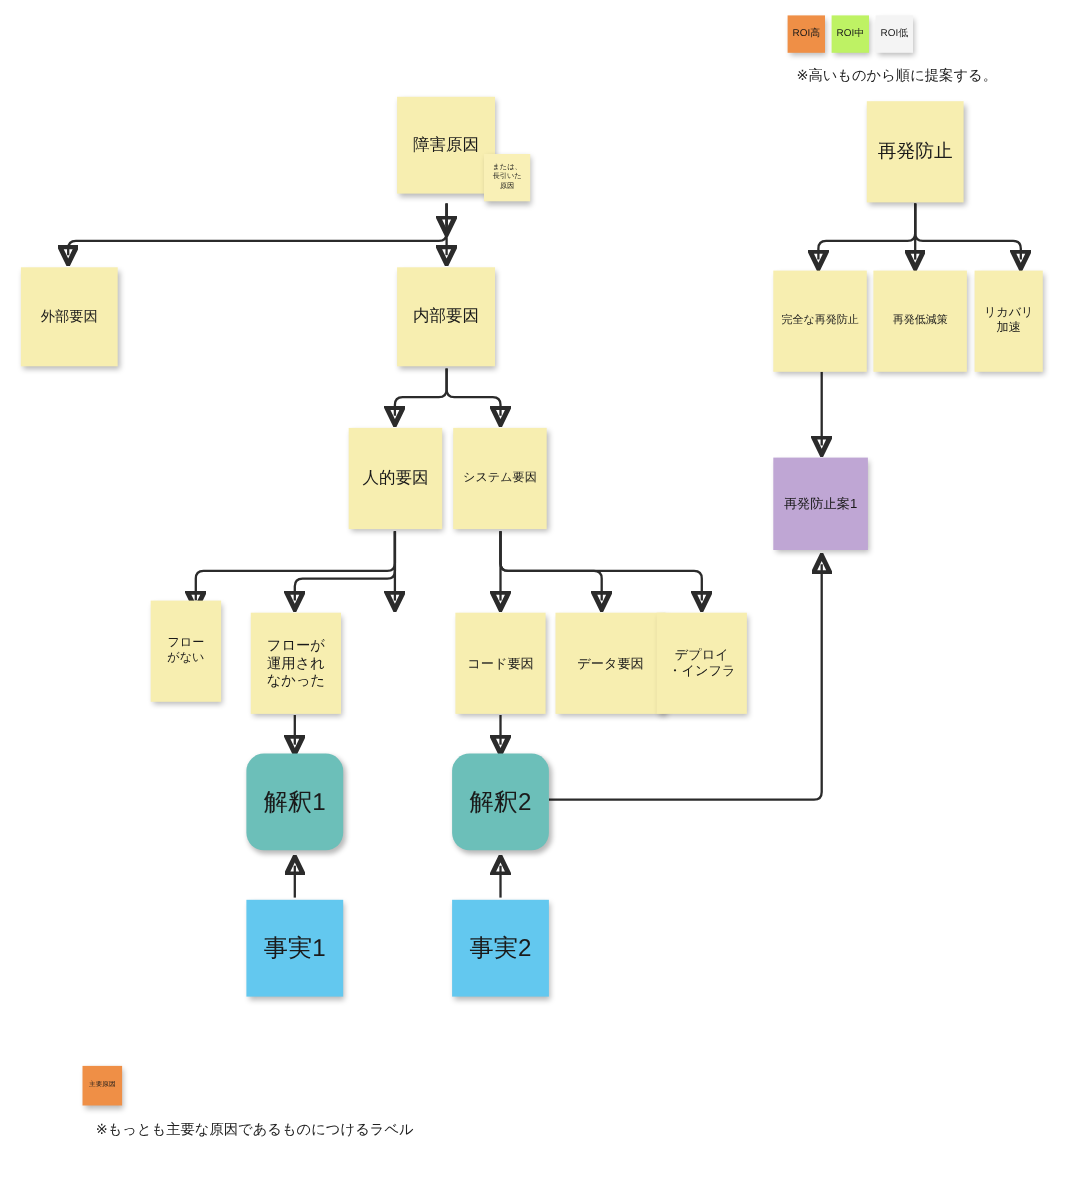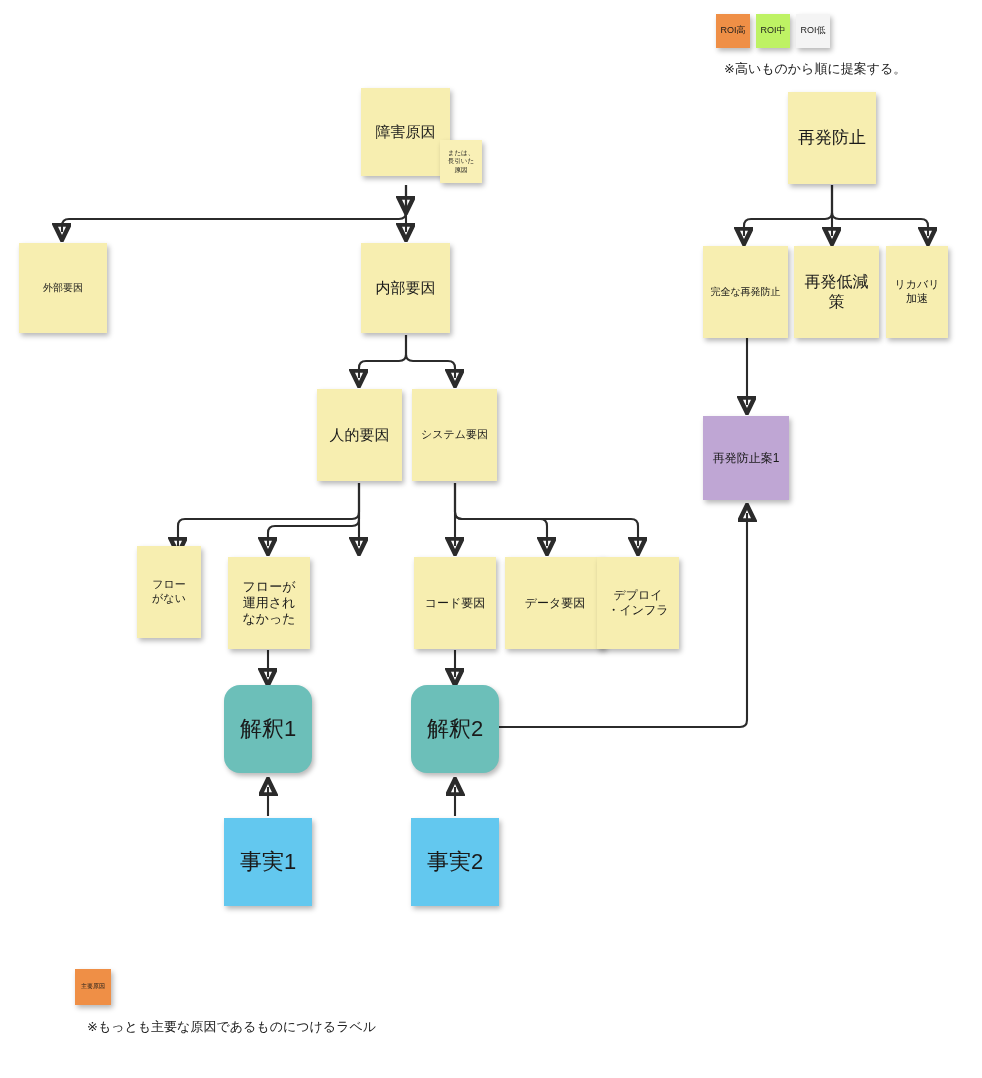--- a/index.html
+++ b/index.html
@@ -91,21 +91,21 @@
   <div class="note note-orange" style="left:716px; top:14px; width:34px; height:34px; font-size:9px;">ROI高</div>
   <div class="note note-amber" style="left:756px; top:14px; width:34px; height:34px; font-size:9px;">ROI中</div>
   <div class="note note-white" style="left:796px; top:14px; width:34px; height:34px; font-size:9px;">ROI低</div>
   <div class="caption" style="left:724px; top:60px;">※高いものから順に提案する。</div>
 
   <div class="note note-yellow" style="left:361px; top:88px; width:89px; height:88px; font-size:15px;">障害原因</div>
   <div class="note note-yellow-2" style="left:440px; top:140px; width:42px; height:43px; font-size:6.5px; white-space:pre-line;">または、
 長引いた
 原因</div>
 
-  <div class="note note-yellow" style="left:19px; top:243px; width:88px; height:90px; font-size:10px;">外部要因</div>
+  <div class="note note-yellow" style="left:19px; top:243px; width:88px; height:90px; font-size:13px;">外部要因</div>
   <div class="note note-yellow" style="left:361px; top:243px; width:89px; height:90px; font-size:15px;">内部要因</div>
 
   <div class="note note-yellow" style="left:317px; top:389px; width:85px; height:92px; font-size:15px;">人的要因</div>
   <div class="note note-yellow" style="left:412px; top:389px; width:85px; height:92px; font-size:11px;">システム要因</div>
 
   <div class="note note-yellow" style="left:137px; top:546px; width:64px; height:92px; font-size:11px; white-space:pre-line;">フロー
 がない</div>
   <div class="note note-yellow" style="left:228px; top:557px; width:82px; height:92px; font-size:13px; white-space:pre-line;">フローが
 運用され
 なかった</div>
@@ -117,21 +117,21 @@
 
   <div class="note note-teal" style="left:224px; top:685px; width:88px; height:88px; font-size:22px;">解釈1</div>
   <div class="note note-teal" style="left:411px; top:685px; width:88px; height:88px; font-size:22px;">解釈2</div>
 
   <div class="note note-blue" style="left:224px; top:818px; width:88px; height:88px; font-size:22px;">事実1</div>
   <div class="note note-blue" style="left:411px; top:818px; width:88px; height:88px; font-size:22px;">事実2</div>
 
   <div class="note note-yellow" style="left:788px; top:92px; width:88px; height:92px; font-size:17px;">再発防止</div>
 
   <div class="note note-yellow" style="left:703px; top:246px; width:85px; height:92px; font-size:10px;">完全な再発防止</div>
-  <div class="note note-yellow" style="left:794px; top:246px; width:85px; height:92px; font-size:16px;">再発低減策</div>
+  <div class="note note-yellow" style="left:794px; top:246px; width:85px; height:92px; font-size:10px;">再発低減策</div>
   <div class="note note-yellow" style="left:886px; top:246px; width:62px; height:92px; font-size:11px;">リカバリ加速</div>
 
   <div class="note note-purple" style="left:703px; top:416px; width:86px; height:84px; font-size:12px;">再発防止案1</div>
 
   <div class="note note-orange" style="left:75px; top:969px; width:36px; height:36px; font-size:6px;">主要原因</div>
   <div class="caption" style="left:87px; top:1018px;">※もっとも主要な原因であるものにつけるラベル</div>
 
 </div>
 
 </body></html>

